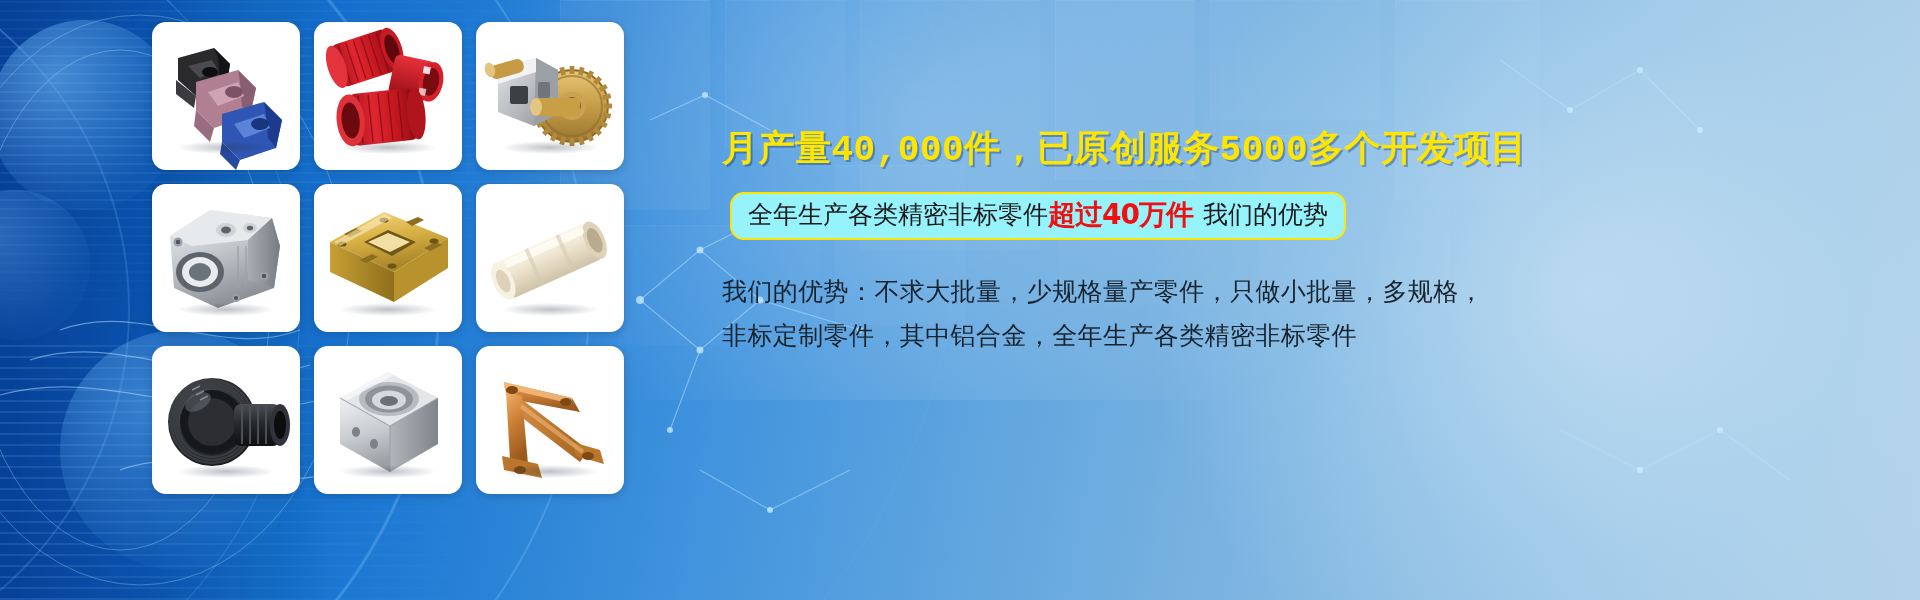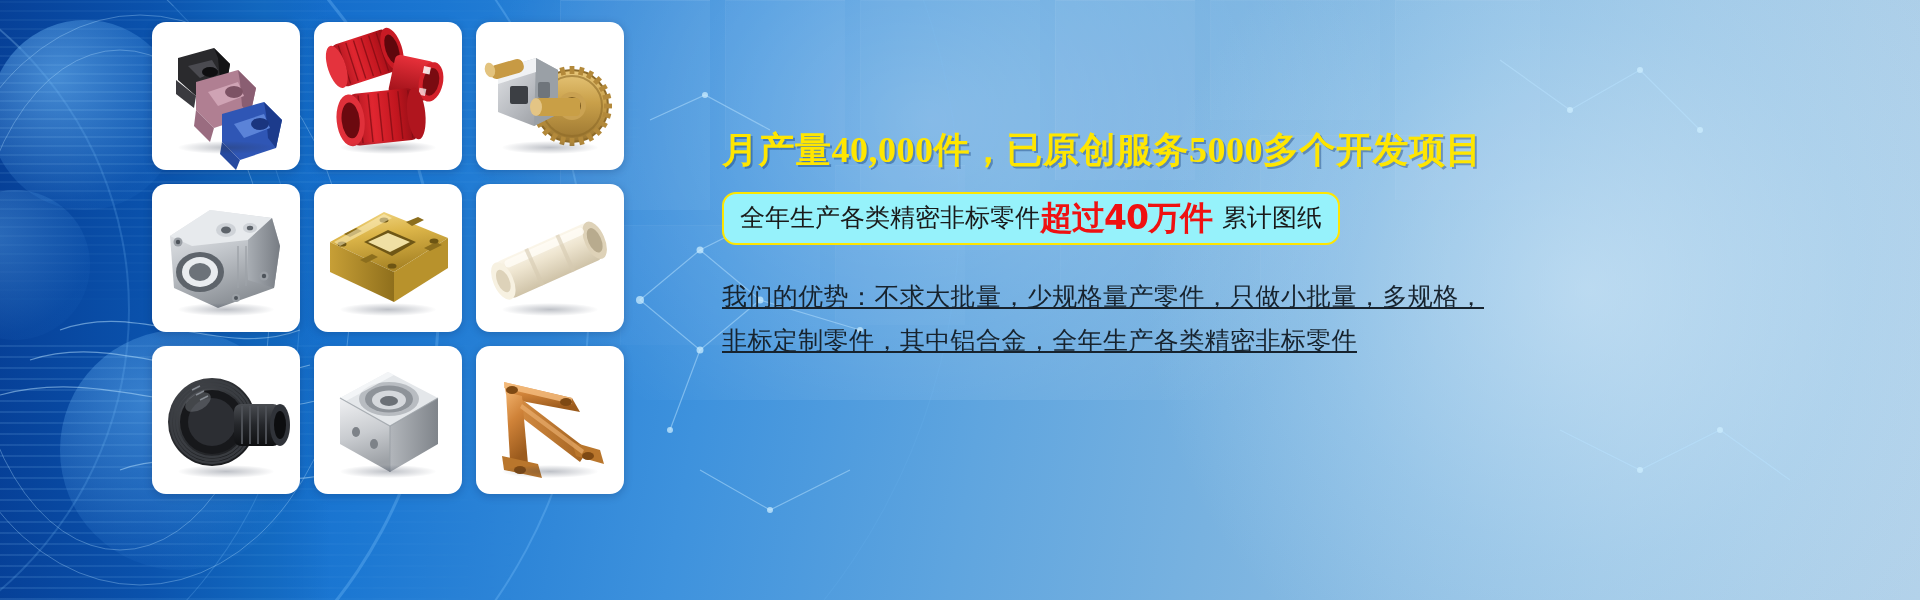--- a/index.html
+++ b/index.html
@@ -116,61 +116,62 @@
     position:absolute; left:50%; bottom:16px; transform:translateX(-50%);
     width:96px; height:13px; border-radius:50%;
     background:radial-gradient(ellipse at 50% 50%, rgba(40,50,70,.30), rgba(40,50,70,0) 72%);
   }
 
   
   .copy {
     position:absolute; left:722px; top:128px; width:1160px;
   }
   .headline {
-    font-family:Liberation Serif, serif;
+    font-family:Liberation Mono, monospace;
     font-weight:bold;
     font-size:36px;
     line-height:1.25;
     color:#ffe600;
     letter-spacing:.5px;
     text-shadow:2px 2px 0 rgba(0,40,100,.35);
     white-space:nowrap;
   }
   .cyanbox {
     margin-top:19px;
     display:inline-flex;
     align-items:center;
     background:#96f2fb;
     border:2px solid #ffe600;
     border-radius:14px;
     padding:7px 16px 9px 16px;
     white-space:nowrap;
+    margin-left:8px;
   }
   .cb-normal {
     font-family:"DejaVu Sans","Liberation Sans",sans-serif;
     font-size:25px; color:#1a1a1a; font-weight:normal;
     line-height:1.1;
   }
   .cb-red {
     font-family:"DejaVu Sans","Liberation Sans",sans-serif;
-    font-size:33px; color:#ef1111; font-weight:bold;
+    font-size:28px; color:#ef1111; font-weight:bold;
     line-height:1.0; letter-spacing:-1px;
   }
   .cb-gap { display:inline-block; width:10px; }
 
   .para {
     margin-top:30px;
     font-family:"DejaVu Sans","Liberation Sans",sans-serif;
     font-size:25px;
     line-height:1.74;
     color:#17232e;
     max-width:760px;
     letter-spacing:.4px;
   }
-  .para div { white-space:nowrap;text-decoration:underline; }
+  .para div { white-space:nowrap; }
 </style>
 </head>
 <body>
 
 <div class="banner">
 
   <div class="bg-topglow"></div>
   <div class="bg-rightglow"></div>
   <div class="bg-leftdark"></div>
 
@@ -644,21 +645,21 @@
   </div>
 
   <div class="copy">
 
     <div class="headline">月产量40,000件，已原创服务5000多个开发项目</div>
 
     <div class="cyanbox">
       <span class="cb-normal">全年生产各类精密非标零件</span>
       <span class="cb-red">超过40万件</span>
       <span class="cb-gap"></span>
-      <span class="cb-normal">累计图纸</span>
+      <span class="cb-normal">我们的优势</span>
     </div>
 
     <div class="para">
       <div>我们的优势：不求大批量，少规格量产零件，只做小批量，多规格，</div>
       <div>非标定制零件，其中铝合金，全年生产各类精密非标零件</div>
     </div>
 
   </div>
 
 </div>

